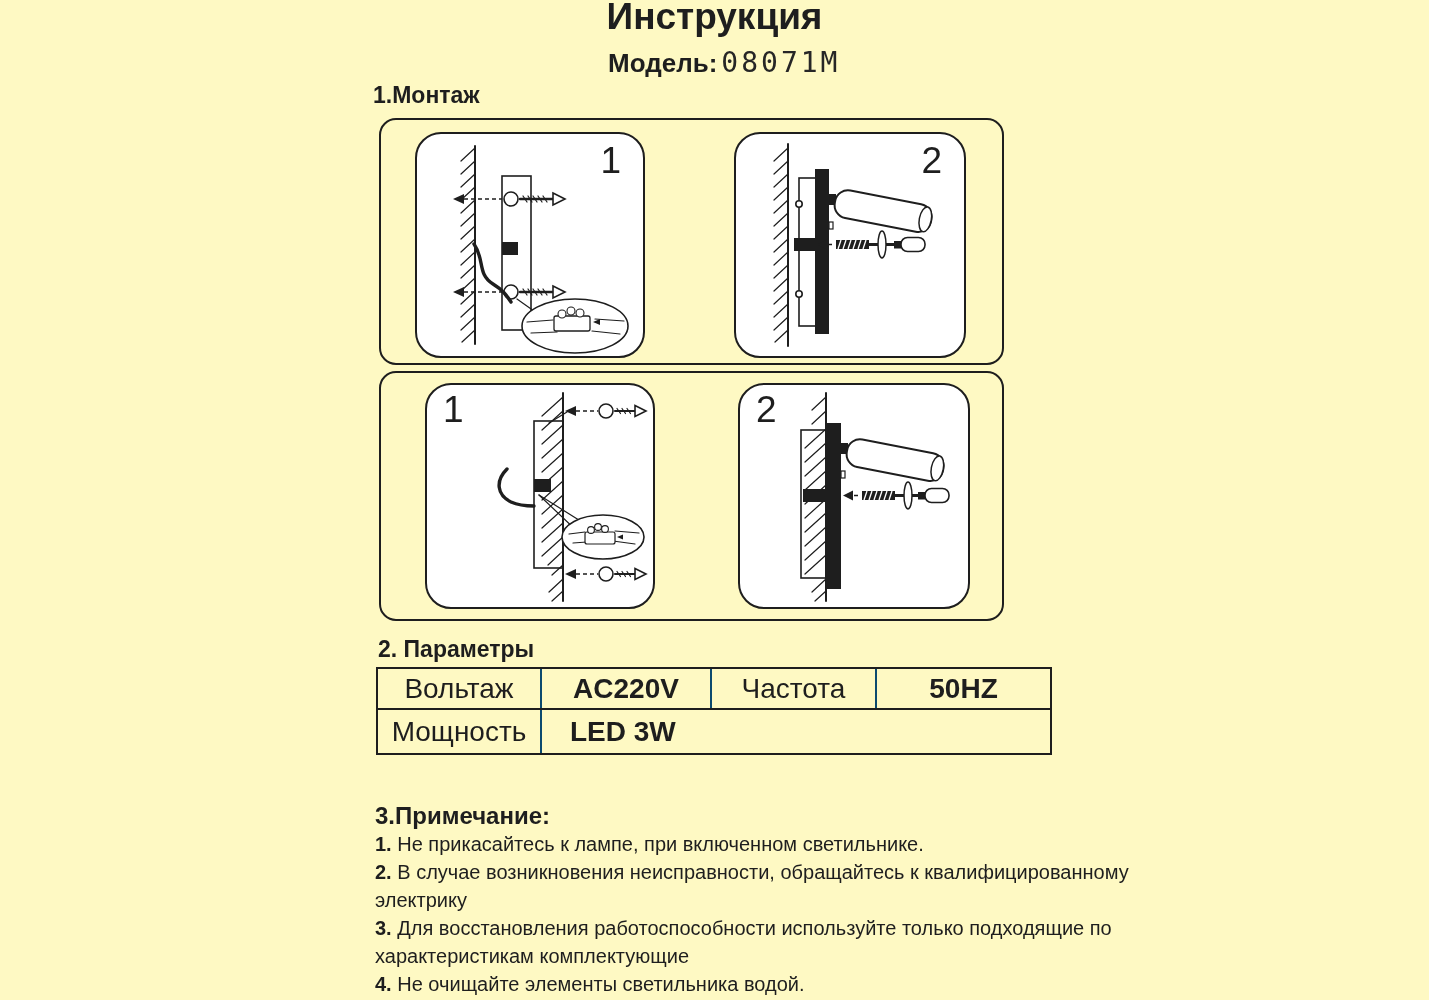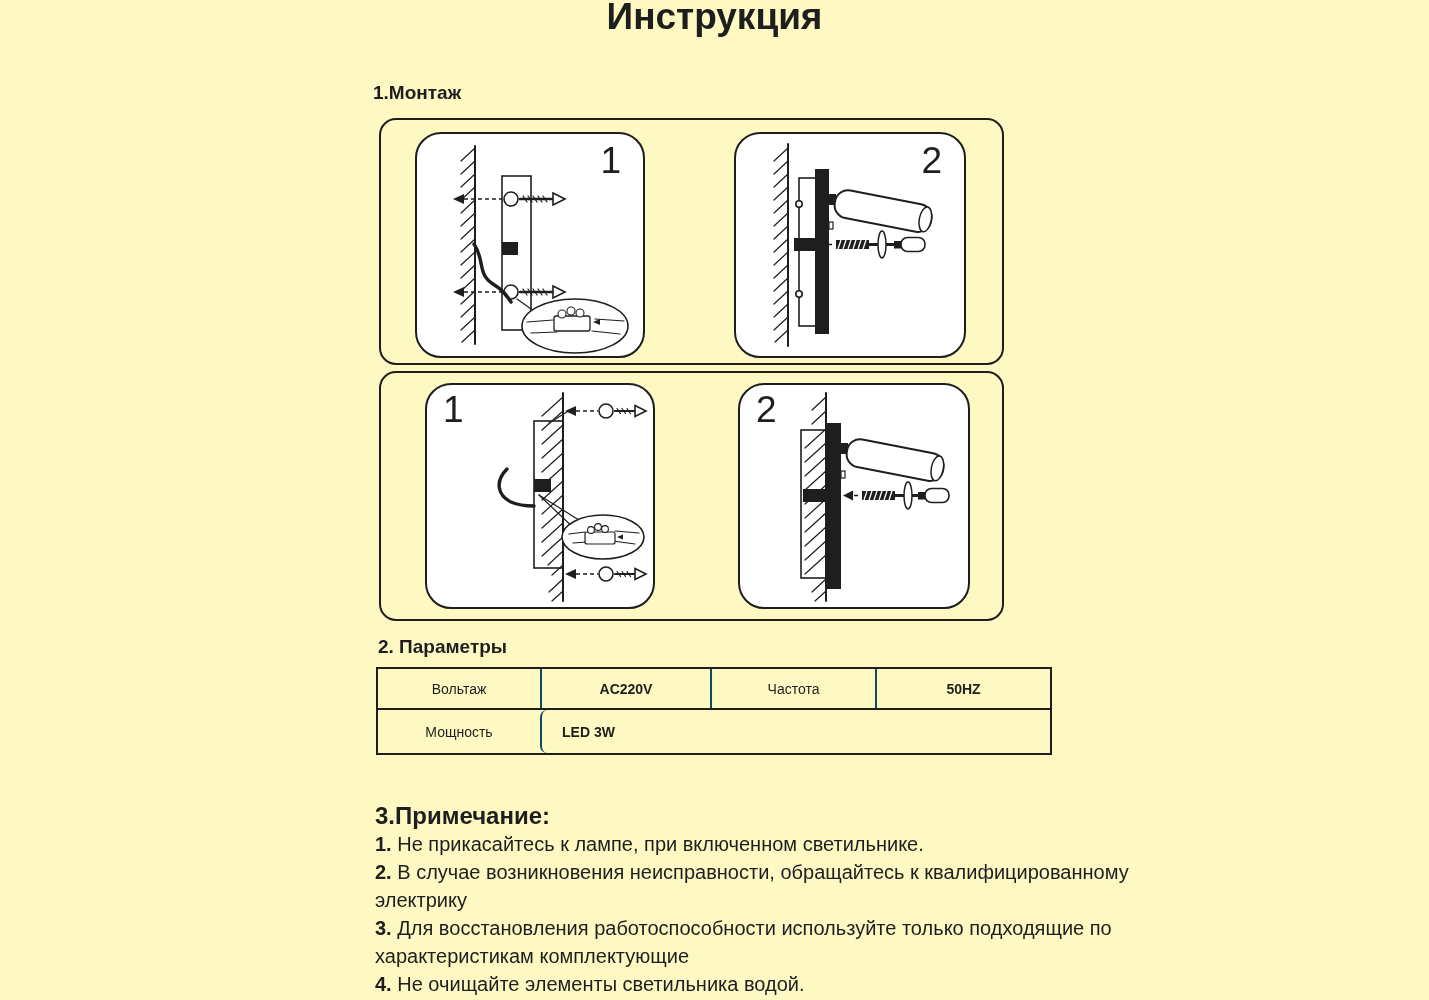--- a/index.html
+++ b/index.html
@@ -7,21 +7,21 @@
         font-family:"Liberation Sans",sans-serif;color:#1e1e1e;overflow:hidden;}
 
   
   .doc-title{position:absolute;top:-4px;left:0;right:0;text-align:center;
              font-size:37px;font-weight:800;letter-spacing:0px;}
   .model-line{position:absolute;top:46px;left:608px;white-space:nowrap;}
   .model-label{font-size:26px;font-weight:800;}
   .model-value{font-family:"DejaVu Sans Mono",monospace;font-size:28px;font-weight:400;
                letter-spacing:3px;margin-left:4px;color:#262626;}
 
-  .sec-head{position:absolute;font-weight:800;font-size:19px;}
+  .sec-head{position:absolute;font-weight:800;font-size:23px;}
   #montage-head{top:82px;left:373px;}
   #params-head{top:636px;left:378px;}
 
   
   .outer-box{position:absolute;left:379px;width:621px;border:2.5px solid #1e1e1e;border-radius:17px;}
   #box1{top:118px;height:243px;}
   #box2{top:371px;height:246px;}
   .panel{position:absolute;border:2px solid #1e1e1e;border-radius:26px;overflow:hidden;background:#fff;}
   .panel svg{display:block;width:100%;height:100%;}
   #panel-tl{left:34px;top:12px;width:226px;height:222px;}
@@ -40,40 +40,43 @@
   .dg-b{fill:#1e1e1e;stroke:none;}
   .dg-d{stroke:#1e1e1e;stroke-width:1.6;fill:none;stroke-dasharray:4 3;}
   .dg-t{stroke:#1e1e1e;stroke-width:3.4;fill:none;stroke-linecap:round;}
   .dg-wt{stroke:#ffffff;stroke-width:1.3;fill:none;}
 
   
   .ptable{position:absolute;left:376px;top:667px;width:672px;border:2.5px solid #1e1e1e;}
   .prow{display:grid;}
   .prow-1{grid-template-columns:162px 170px 165px 175px;height:39px;}
   .prow-2{grid-template-columns:162px 1fr;height:43px;border-top:2.5px solid #1e1e1e;}
-  .pcell{display:flex;align-items:center;justify-content:center;font-size:14px;}
+  .pcell{display:flex;align-items:center;justify-content:center;font-size:28px;}
   .pcell + .pcell{border-left:2px solid #0c4a6e;}
   .pval{font-weight:800;}
-  .pspan{justify-content:flex-start;padding-left:20px;border-radius:7px;}
+  .pspan{justify-content:flex-start;padding-left:28px;}
 
   
   .notes{position:absolute;left:375px;top:789px;width:790px;margin-top:13px;}
   .notes h3{margin:0;font-size:24px;font-weight:800;}
   .notes p{margin:0;font-size:20px;line-height:28px;}
   .notes p .note-text{white-space:pre-line;}
   .note-1{margin-top:17px;} .note-2{margin-top:14px;}
   .note-3{margin-top:5px;}  .note-4{margin-top:12px;}
   .note-num{font-weight:800;}
 </style>
 </head>
 <body>
 
 <div id="page">
 
   <div class="doc-title">Инструкция</div>
+  <div class="model-line">
+    <span class="model-label">Модель:</span><span class="model-value">08071M</span>
+  </div>
 
   <div class="sec-head" id="montage-head">1.Монтаж</div>
 
   <div class="outer-box" id="box1">
 
     <div class="panel" id="panel-tl">
       <span class="stepnum num-tr">1</span>
       <svg viewBox="0 0 226 222">
         <g>
           <line class="dg-s2" x1="58" y1="12" x2="58" y2="210"></line>

